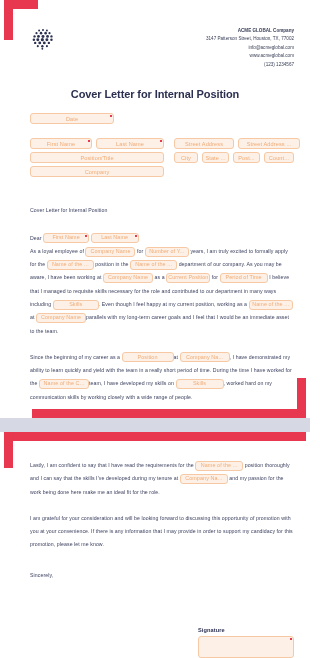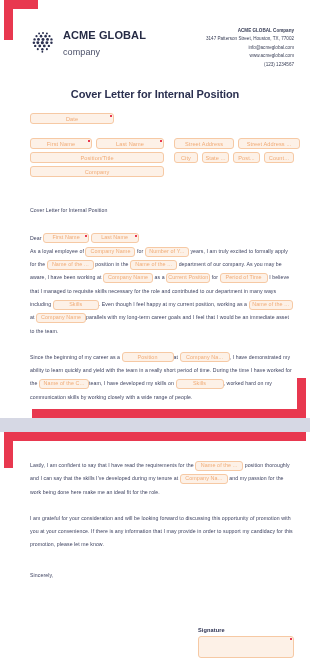--- a/index.html
+++ b/index.html
@@ -257,24 +257,20 @@
                 <circle cx="15" cy="26" r="2.2"></circle>
                 <circle cx="22" cy="26" r="2.2"></circle>
                 <circle cx="29" cy="26" r="1.8"></circle>
               <circle cx="12" cy="31" r="1.6"></circle>
                 <circle cx="19" cy="31" r="1.9"></circle>
                 <circle cx="26" cy="31" r="1.6"></circle>
               <circle cx="19" cy="35" r="1.4"></circle>
             </g>
           </svg>
         </span>
-        <span class="brand-text">
-          <span class="brand-name">ACME GLOBAL</span><br>
-          <span class="brand-sub">company</span>
-        </span>
       </div>
 
       <div class="company-info">
         <div class="ci-name">ACME GLOBAL Company</div>
         <div>3147 Patterson Street, Houston, TX, 77002</div>
         <div>info@acmeglobal.com</div>
         <div>www.acmeglobal.com</div>
         <div>(123) 1234567</div>
       </div>
     </div>

